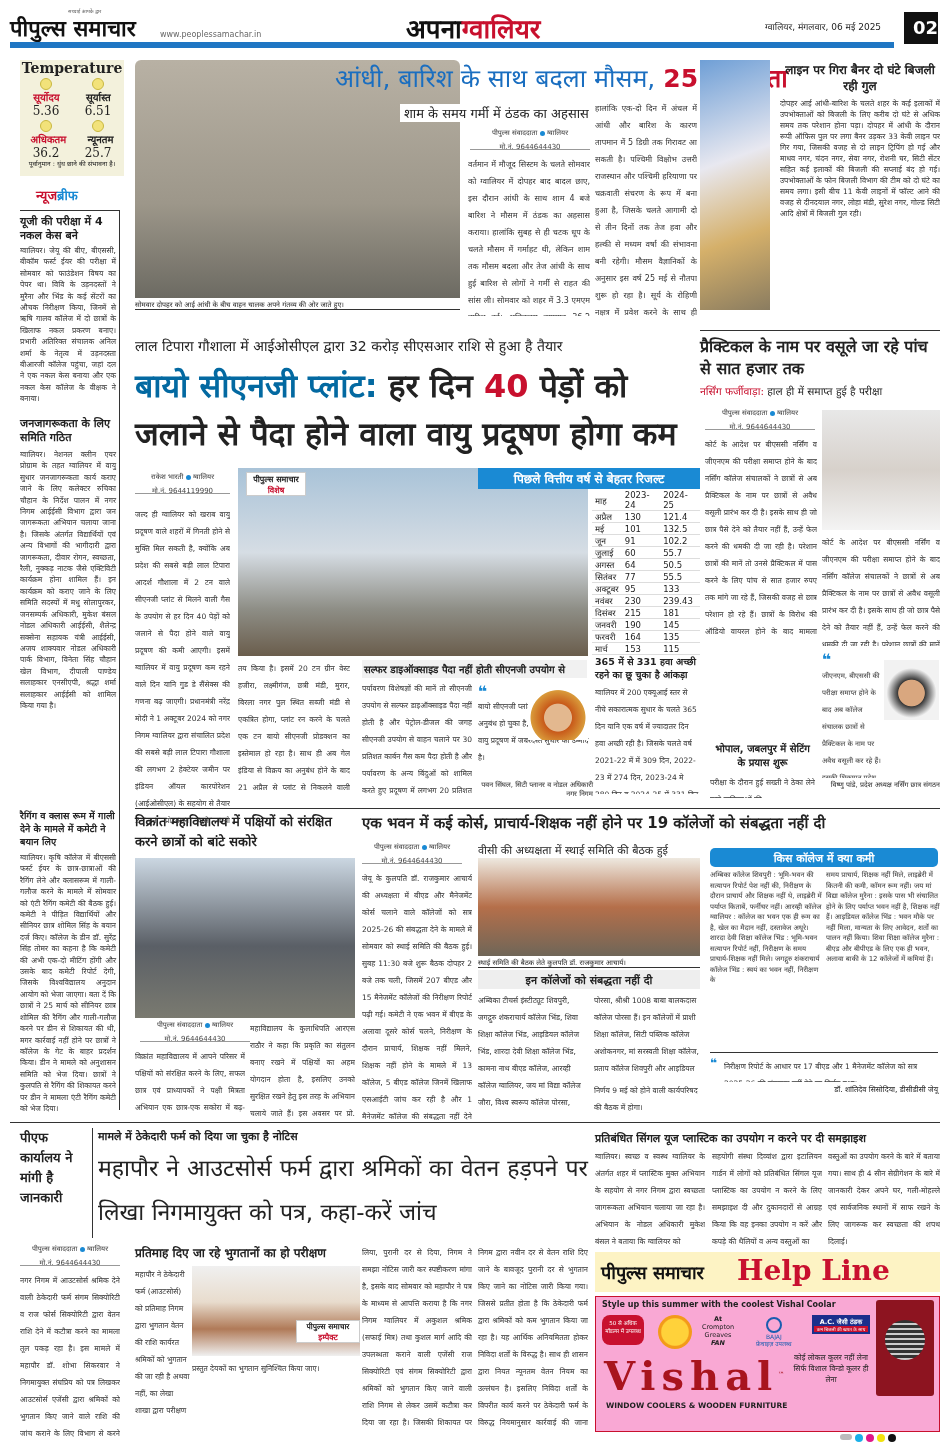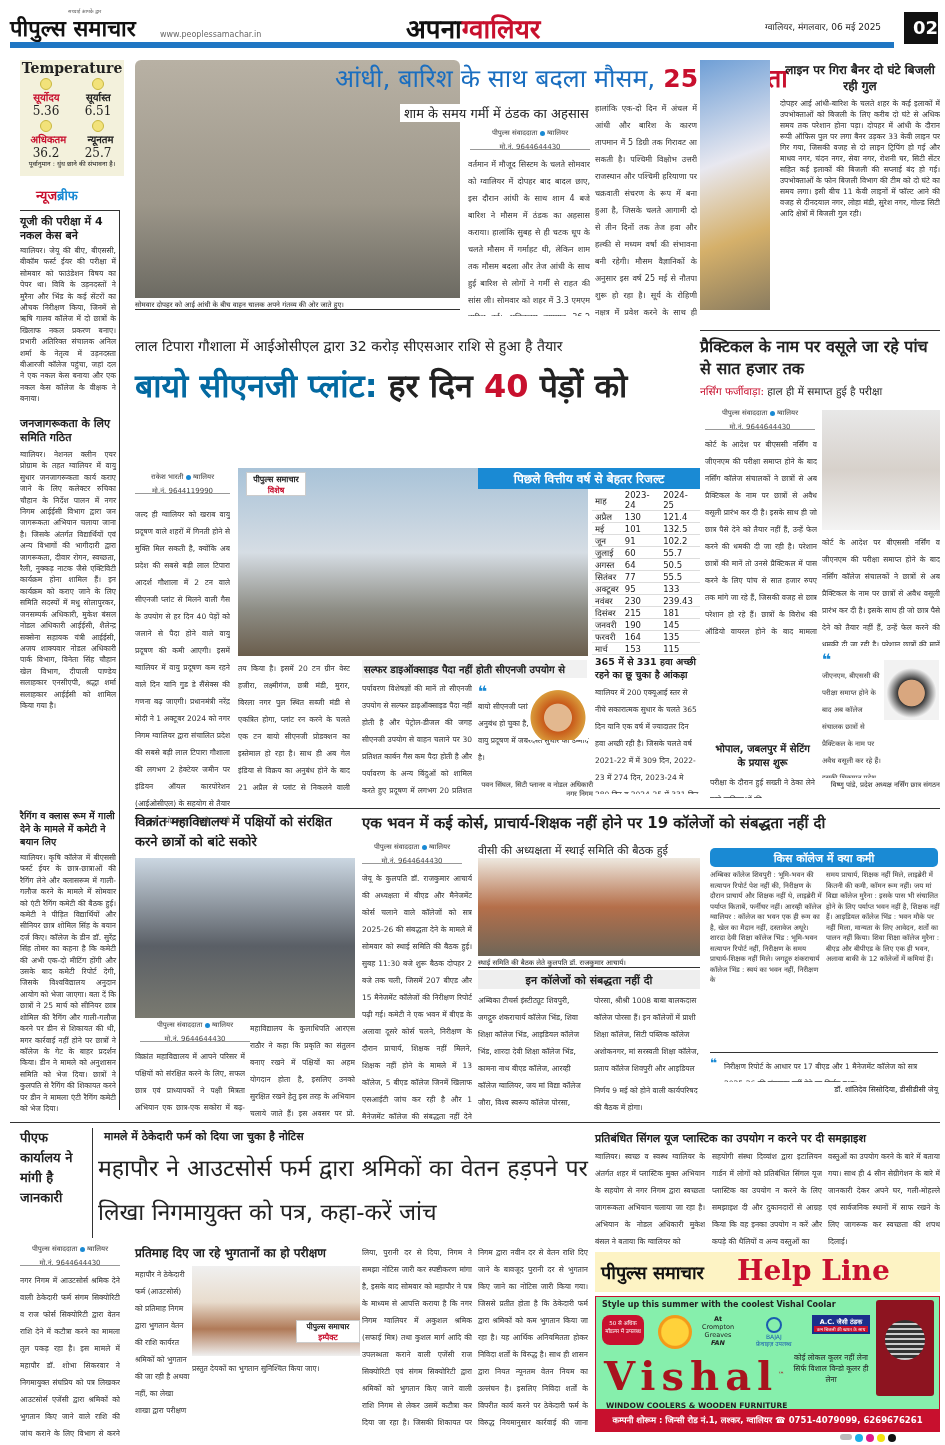--- a/index.html
+++ b/index.html
@@ -91,20 +91,21 @@
 <div class="abs txt" style="left:468px;top:156px;width:122px;height:160px">वर्तमान में मौजूद सिस्टम के चलते सोमवार को ग्वालियर में दोपहर बाद बादल छाए, इस दौरान आंधी के साथ शाम 4 बजे बारिश ने मौसम में ठंडक का अहसास कराया। हालांकि सुबह से ही चटक धूप के चलते मौसम में गर्माहट थी, लेकिन शाम तक मौसम बदला और तेज आंधी के साथ हुई बारिश से लोगों ने गर्मी से राहत की सांस ली। सोमवार को शहर में 3.3 एमएम बारिश हुई। अधिकतम तापमान 36.2 डिग्री दर्ज किया गया। मौसम विभाग के अनुसार ग्वालियर सहित अंचल में 70 किलोमीटर प्रतिघंटा की रफ्तार से आंधी चली। साथ ही अगले दो-तीन दिन मौसम यथावत रहेगा। उत्तर-पश्चिम भारत में वर्तमान मौसम प्रणालियों के थमते ही तापमान में 2 से 3 डिग्री की वृद्धि होगी।</div>
 <div class="abs txt" style="left:595px;top:100px;width:102px;height:220px">हालांकि एक-दो दिन में अंचल में आंधी और बारिश के कारण तापमान में 5 डिग्री तक गिरावट आ सकती है। पश्चिमी विक्षोभ उत्तरी राजस्थान और पश्चिमी हरियाणा पर चक्रवाती संचरण के रूप में बना हुआ है, जिसके चलते आगामी दो से तीन दिनों तक तेज हवा और हल्की से मध्यम वर्षा की संभावना बनी रहेगी। मौसम वैज्ञानिकों के अनुसार इस वर्ष 25 मई से नौतपा शुरू हो रहा है। सूर्य के रोहिणी नक्षत्र में प्रवेश करने के साथ ही नौतपा शुरू हो जाएगा। इस बार नौतपा में अच्छी तपन होने की संभावना व्यक्त की जा रही है।</div>
 
 <div class="abs photo" style="left:700px;top:60px;width:70px;height:250px;background:linear-gradient(160deg,#6f9fd6,#e8e8f0 40%,#d5b06a 70%,#8a7c60)"></div>
 <div class="abs hd" style="left:780px;top:62px;width:160px;font-size:12px;line-height:16px;text-align:center">लाइन पर गिरा बैनर दो घंटे बिजली रही गुल</div>
 <div class="abs txt" style="left:780px;top:98px;width:160px;height:215px;font-size:7.5px;line-height:11px">दोपहर आई आंधी-बारिश के चलते शहर के कई इलाकों में उपभोक्ताओं को बिजली के लिए करीब दो घंटे से अधिक समय तक परेशान होना पड़ा। दोपहर में आंधी के दौरान रूपी ऑफिस पुल पर लगा बैनर उड़कर 33 केवी लाइन पर गिर गया, जिसकी वजह से दो लाइन ट्रिपिंग हो गई और माधव नगर, चंदन नगर, सेवा नगर, रोशनी घर, सिटी सेंटर सहित कई इलाकों की बिजली की सप्लाई बंद हो गई। उपभोक्ताओं के फोन बिजली विभाग की टीम को दो घंटे का समय लगा। इसी बीच 11 केवी लाइनों में फॉल्ट आने की वजह से दीनदयाल नगर, लोहा मंडी, सुरेश नगर, गोल्ड सिटी आदि क्षेत्रों में बिजली गुल रही।</div>
 
 <div class="abs" style="left:135px;top:336px;width:560px;font-size:14px;white-space:nowrap">लाल टिपारा गौशाला में आईओसीएल द्वारा 32 करोड़ सीएसआर राशि से हुआ है तैयार</div>
 <div class="abs" style="left:135px;top:362px;width:560px;font-size:32px;font-weight:bold;line-height:48px;white-space:nowrap">
   <span style="color:#0369a1">बायो सीएनजी प्लांट:</span><span> हर दिन </span><span style="color:#c8102e">40</span><span> पेड़ों को</span><br>
+  <span>जलाने से पैदा होने वाला वायु प्रदूषण होगा कम</span>
 </div>
 <div class="abs byline" style="left:135px;top:472px;width:95px">
   <span>राकेश भारती</span> <span class="dot"></span> <span>ग्वालियर</span>
 </div>
 <div class="abs mob" style="left:135px;top:486px;width:95px">मो.नं. 9644119990</div>
 <div class="abs txt" style="left:135px;top:506px;width:95px;height:325px;font-size:7.5px">जल्द ही ग्वालियर को खराब वायु प्रदूषण वाले शहरों में गिनती होने से मुक्ति मिल सकती है, क्योंकि अब प्रदेश की सबसे बड़ी लाल टिपारा आदर्श गौशाला में 2 टन वाले सीएनजी प्लांट से मिलने वाली गैस के उपयोग से हर दिन 40 पेड़ों को जलाने से पैदा होने वाले वायु प्रदूषण की कमी आएगी। इसमें ग्वालियर में वायु प्रदूषण कम रहने वाले दिन यानि गुड डे सैंसेक्स की गणना बढ़ जाएगी। प्रधानमंत्री नरेंद्र मोदी ने 1 अक्टूबर 2024 को नगर निगम ग्वालियर द्वारा संचालित प्रदेश की सबसे बड़ी लाल टिपारा गौशाला की लगभग 2 हेक्टेयर जमीन पर इंडियन ऑयल कारपोरेशन (आईओसीएल) के सहयोग से तैयार 2 टन प्रोडक्शन वाले बायो सीएनजी प्लांट का उद्घाटन किया था, क्योंकि गौशाला में लगभग 8000 गौवंश से प्रतिदिन निकलने वाले 40 टन व शहर में सैकड़ों की संख्या में मौजूद डेयरियों से 40 टन गोबर पहुंचाने का टारगेट</div>
 <div class="abs photo" style="left:238px;top:468px;width:350px;height:188px;background:linear-gradient(180deg,#a9c3d8,#d6dde4 45%,#8e8e86 75%,#6a5d4c)"></div>
 <div class="abs" style="left:246px;top:472px;width:60px;background:#fff;text-align:center;border:1px solid #ccc">
   <div style="font-size:8px;font-weight:bold">पीपुल्स समाचार</div>
   <div style="font-size:8px;color:#c8102e;font-weight:bold">विशेष</div>
@@ -238,21 +239,21 @@
 <div class="abs txt" style="left:710px;top:870px;width:112px;height:176px;font-size:7px;line-height:10.5px;text-align:left">अम्बिका कॉलेज शिवपुरी : भूमि-भवन की सत्यापन रिपोर्ट पेश नहीं की, निरीक्षण के दौरान प्राचार्य और शिक्षक नहीं थे, लाइब्रेरी में पर्याप्त किताबें, फर्नीचर नहीं। आरव्ही कॉलेज ग्वालियर : कॉलेज का भवन एक ही रूम का है, खेल का मैदान नहीं, दस्तावेज अधूरे। शारदा देवी शिक्षा कॉलेज भिंड : भूमि-भवन सत्यापन रिपोर्ट नहीं, निरीक्षण के समय प्राचार्य-शिक्षक नहीं मिले। जगद्गुरु शंकराचार्य कॉलेज भिंड : स्वयं का भवन नहीं, निरीक्षण के</div>
 <div class="abs txt" style="left:826px;top:870px;width:114px;height:176px;font-size:7px;line-height:10.5px;text-align:left">समय प्राचार्य, शिक्षक नहीं मिले, लाइब्रेरी में कितनी की कमी, कॉमन रूम नहीं। जय मां विद्या कॉलेज मुरैना : इसके पास भी संचालित होने के लिए पर्याप्त भवन नहीं है, शिक्षक नहीं हैं। आइडियल कॉलेज भिंड : भवन मौके पर नहीं मिला, मान्यता के लिए आवेदन, शर्तों का पालन नहीं किया। शिवा शिक्षा कॉलेज मुरैना : बीएड और बीपीएड के लिए एक ही भवन, अलावा बाकी के 12 कॉलेजों में कमियां हैं।</div>
 <div class="abs rule" style="left:710px;top:1052px;width:228px;height:1px"></div>
 <div class="abs" style="left:710px;top:1056px;font-size:12px;color:#1a8ad4;font-weight:bold">❝</div>
 <div class="abs txt" style="left:724px;top:1058px;width:216px;height:24px;font-size:7.5px;text-align:left">निरीक्षण रिपोर्ट के आधार पर 17 बीएड और 1 मैनेजमेंट कॉलेज को सत्र 2025-26 की संबद्धता नहीं देने पर निर्णय हुआ।</div>
 <div class="abs" style="left:710px;top:1084px;width:228px;font-size:7.5px;text-align:right">डॉ. शांतिदेव सिसोदिया, डीसीडीसी जेयू</div>
 
 <div class="abs rule" style="left:10px;top:1122px;width:930px;height:1px"></div>
 <div class="abs hd" style="left:20px;top:1128px;width:70px;font-size:13px;line-height:20px">पीएफ कार्यालय ने मांगी है जानकारी</div>
 <div class="abs" style="left:92px;top:1128px;width:1px;height:110px;background:#333"></div>
-<div class="abs hd" style="left:104px;top:1128px;font-size:11px;white-space:nowrap">मामले में ठेकेदारी फर्म को दिया जा चुका है नोटिस</div>
+<div class="abs hd" style="left:98px;top:1128px;font-size:11px;white-space:nowrap">मामले में ठेकेदारी फर्म को दिया जा चुका है नोटिस</div>
 <div class="abs" style="left:98px;top:1146px;width:490px;font-size:23px;line-height:44px;text-align:justify">महापौर ने आउटसोर्स फर्म द्वारा श्रमिकों का वेतन हड़पने पर लिखा निगमायुक्त को पत्र, कहा-करें जांच</div>
 <div class="abs byline" style="left:20px;top:1244px;width:100px">
   <span>पीपुल्स संवाददाता</span> <span class="dot"></span> <span>ग्वालियर</span>
 </div>
 <div class="abs mob" style="left:20px;top:1258px;width:100px">मो.नं. 9644644430</div>
 <div class="abs txt" style="left:20px;top:1272px;width:100px;height:165px;font-size:7.5px">नगर निगम में आउटसोर्स श्रमिक देने वाली ठेकेदारी फर्म संगम सिक्योरिटी व राज फोर्स सिक्योरिटी द्वारा वेतन राशि देने में कटौत्रा करने का मामला तूल पकड़ रहा है। इस मामले में महापौर डॉ. शोभा सिकरवार ने निगमायुक्त संघप्रिय को पत्र लिखकर आउटसोर्स एजेंसी द्वारा श्रमिकों को भुगतान किए जाने वाले राशि की जांच कराने के लिए विभाग से करने के लिए निर्देशित</div>
 <div class="abs hd" style="left:135px;top:1244px;width:225px;font-size:12px;white-space:nowrap">प्रतिमाह दिए जा रहे भुगतानों का हो परीक्षण</div>
 <div class="abs txt" style="left:135px;top:1266px;width:55px;height:150px;font-size:7.5px;text-align:left">महापौर ने ठेकेदारी फर्म (आउटसोर्स) को प्रतिमाह निगम द्वारा भुगतान वेतन की राशि कार्यरत श्रमिकों को भुगतान की जा रही है अथवा नहीं, का लेखा शाखा द्वारा परीक्षण किया जाना आवश्यक है, क्योंकि परीक्षण कर ही</div>
 <div class="abs photo" style="left:192px;top:1266px;width:168px;height:90px;background:linear-gradient(180deg,#f0f0f0,#e8dccd 40%,#b07a58 70%,#f0f0f0)"></div>
 <div class="abs" style="left:296px;top:1320px;width:64px;background:#fff;text-align:center;border:1px solid #ccc">
@@ -265,21 +266,21 @@
 
 <div class="abs hd" style="left:595px;top:1130px;width:345px;font-size:11px;white-space:nowrap">प्रतिबंधित सिंगल यूज प्लास्टिक का उपयोग न करने पर दी समझाइश</div>
 <div class="abs txt" style="left:595px;top:1148px;width:110px;height:100px;font-size:7.5px">ग्वालियर। स्वच्छ व स्वस्थ ग्वालियर के अंतर्गत शहर में प्लास्टिक मुक्त अभियान के सहयोग से नगर निगम द्वारा स्वच्छता जागरूकता अभियान चलाया जा रहा है। अभियान के नोडल अधिकारी मुकेश बंसल ने बताया कि ग्वालियर को</div>
 <div class="abs txt" style="left:712px;top:1148px;width:110px;height:100px;font-size:7.5px">सहयोगी संस्था दिव्यांश द्वारा इटालियन गार्डन में लोगों को प्रतिबंधित सिंगल यूज प्लास्टिक का उपयोग न करने के लिए समझाइश दी और दुकानदारों से आग्रह किया कि वह इनका उपयोग न करें और कपड़े की थैलियों व अन्य वस्तुओं का</div>
 <div class="abs txt" style="left:828px;top:1148px;width:112px;height:100px;font-size:7.5px">वस्तुओं का उपयोग करने के बारे में बताया गया। साथ ही 4 सीन सेग्रीगेशन के बारे में जानकारी देकर अपने घर, गली-मोहल्ले एवं सार्वजनिक स्थानों में साफ रखने के लिए जागरूक कर स्वच्छता की शपथ दिलाई।</div>
 
 <div class="abs" style="left:595px;top:1252px;width:345px;height:40px;background:#fdf3c4">
   <span class="abs" style="left:6px;top:8px;font-size:18px;font-weight:bold;color:#111">पीपुल्स समाचार</span>
   <span class="abs" style="left:142px;top:2px;font-family:'DejaVu Serif',serif;font-size:28px;font-weight:bold;color:#c8102e">Help Line</span>
 </div>
-<div class="abs" style="left:595px;top:1296px;width:345px;height:136px;border:1px solid #c8102e;background:#86efac">
+<div class="abs" style="left:595px;top:1296px;width:345px;height:136px;border:1px solid #c8102e;background:#f9a8d4">
   <div class="abs" style="left:6px;top:3px;font-size:8px;font-weight:bold">Style up this summer with the coolest Vishal Coolar</div>
   <div class="abs" style="left:6px;top:18px;width:42px;height:30px;background:#c8102e;color:#fff;font-size:5.5px;text-align:center;border-radius:8px;padding-top:4px">50 से अधिक मॉडल्स में उपलब्ध</div>
   <div class="abs" style="left:62px;top:18px;width:34px;height:34px;border-radius:50%;background:radial-gradient(circle,#ffd23a 55%,#f39a1a 60%)"></div>
   <div class="abs" style="left:104px;top:18px;font-size:6.5px;text-align:center;line-height:8px">
     <div style="font-weight:bold">At</div>
       <div style="width:36px">Crompton Greaves</div>
       <div style="font-weight:bold;font-style:italic">FAN</div>
   </div>
   <div class="abs" style="left:160px;top:20px;font-size:6px;text-align:center;color:#1a5db0">
     <div style="width:16px;height:16px;border-radius:50%;border:2px solid #1a5db0;margin:0 auto"></div>
@@ -291,21 +292,20 @@
       <div style="font-size:4.5px;background:#c8102e">कम बिजली की खपत के साथ</div>
   </div>
   <div class="abs" style="left:8px;top:55px;font-family:'DejaVu Serif',serif;font-size:40px;font-weight:bold;color:#a8141e;letter-spacing:6px">
     <span>Vishal</span><sup style="font-size:6px;letter-spacing:0">™</sup>
   </div>
   <div class="abs" style="left:10px;top:104px;font-size:7.5px;font-weight:bold">WINDOW COOLERS &amp; WOODEN FURNITURE</div>
   <div class="abs" style="left:196px;top:55px;width:78px;font-size:7.5px;text-align:center;line-height:11px">कोई लोकल कूलर नहीं लेना सिर्फ विशाल विन्डो कूलर ही लेना</div>
   <div class="abs" style="left:280px;top:3px;width:58px;height:96px;background:#8d1420;border-radius:3px">
     <div style="position:absolute;left:9px;top:20px;width:40px;height:40px;border-radius:50%;background:repeating-linear-gradient(0deg,#ccc 0 2px,#333 2px 5px)"></div>
   </div>
-  <div class="abs" style="left:0;top:112px;width:343px;height:22px;background:#c8102e;color:#fff;font-size:8.5px;font-weight:bold;text-align:center;line-height:22px;white-space:nowrap">कम्पनी शोरूम : जिन्सी रोड नं.1, लश्कर, ग्वालियर ☎ 0751-4079099, 6269676261</div>
 </div>
 <div class="abs" style="left:840px;top:1434px;display:flex;gap:3px">
   <span style="width:12px;height:6px;background:#bbb;border-radius:3px"></span>
   <span style="width:8px;height:8px;background:#1ab0e8;border-radius:50%"></span>
   <span style="width:8px;height:8px;background:#e0188a;border-radius:50%"></span>
   <span style="width:8px;height:8px;background:#f2e20e;border-radius:50%"></span>
   <span style="width:8px;height:8px;background:#111;border-radius:50%"></span>
 </div>
 
 </body></html>

